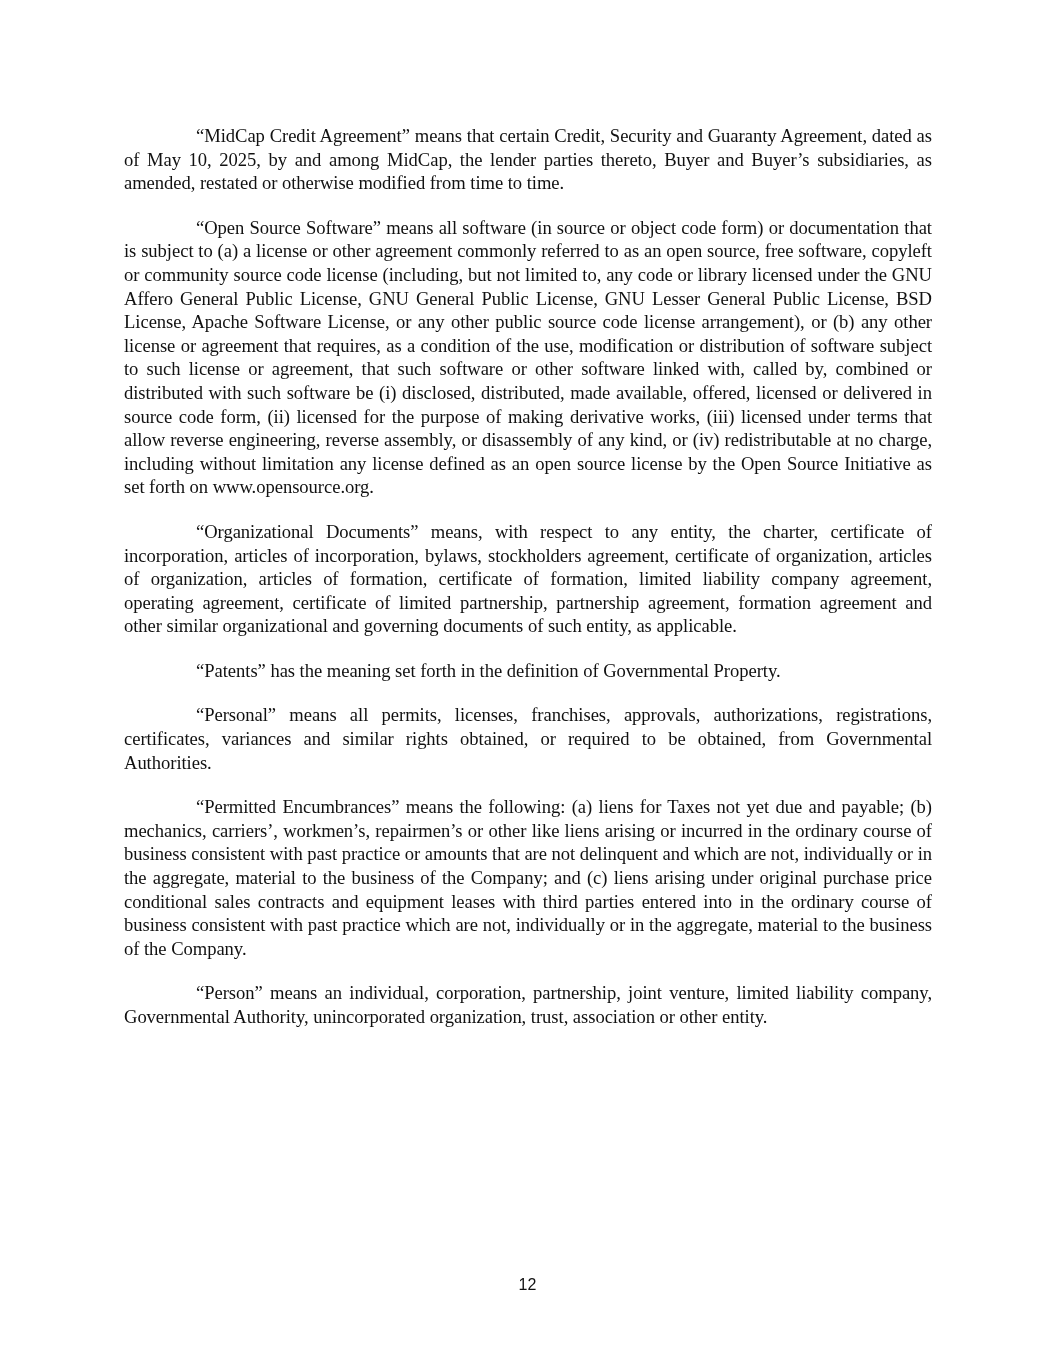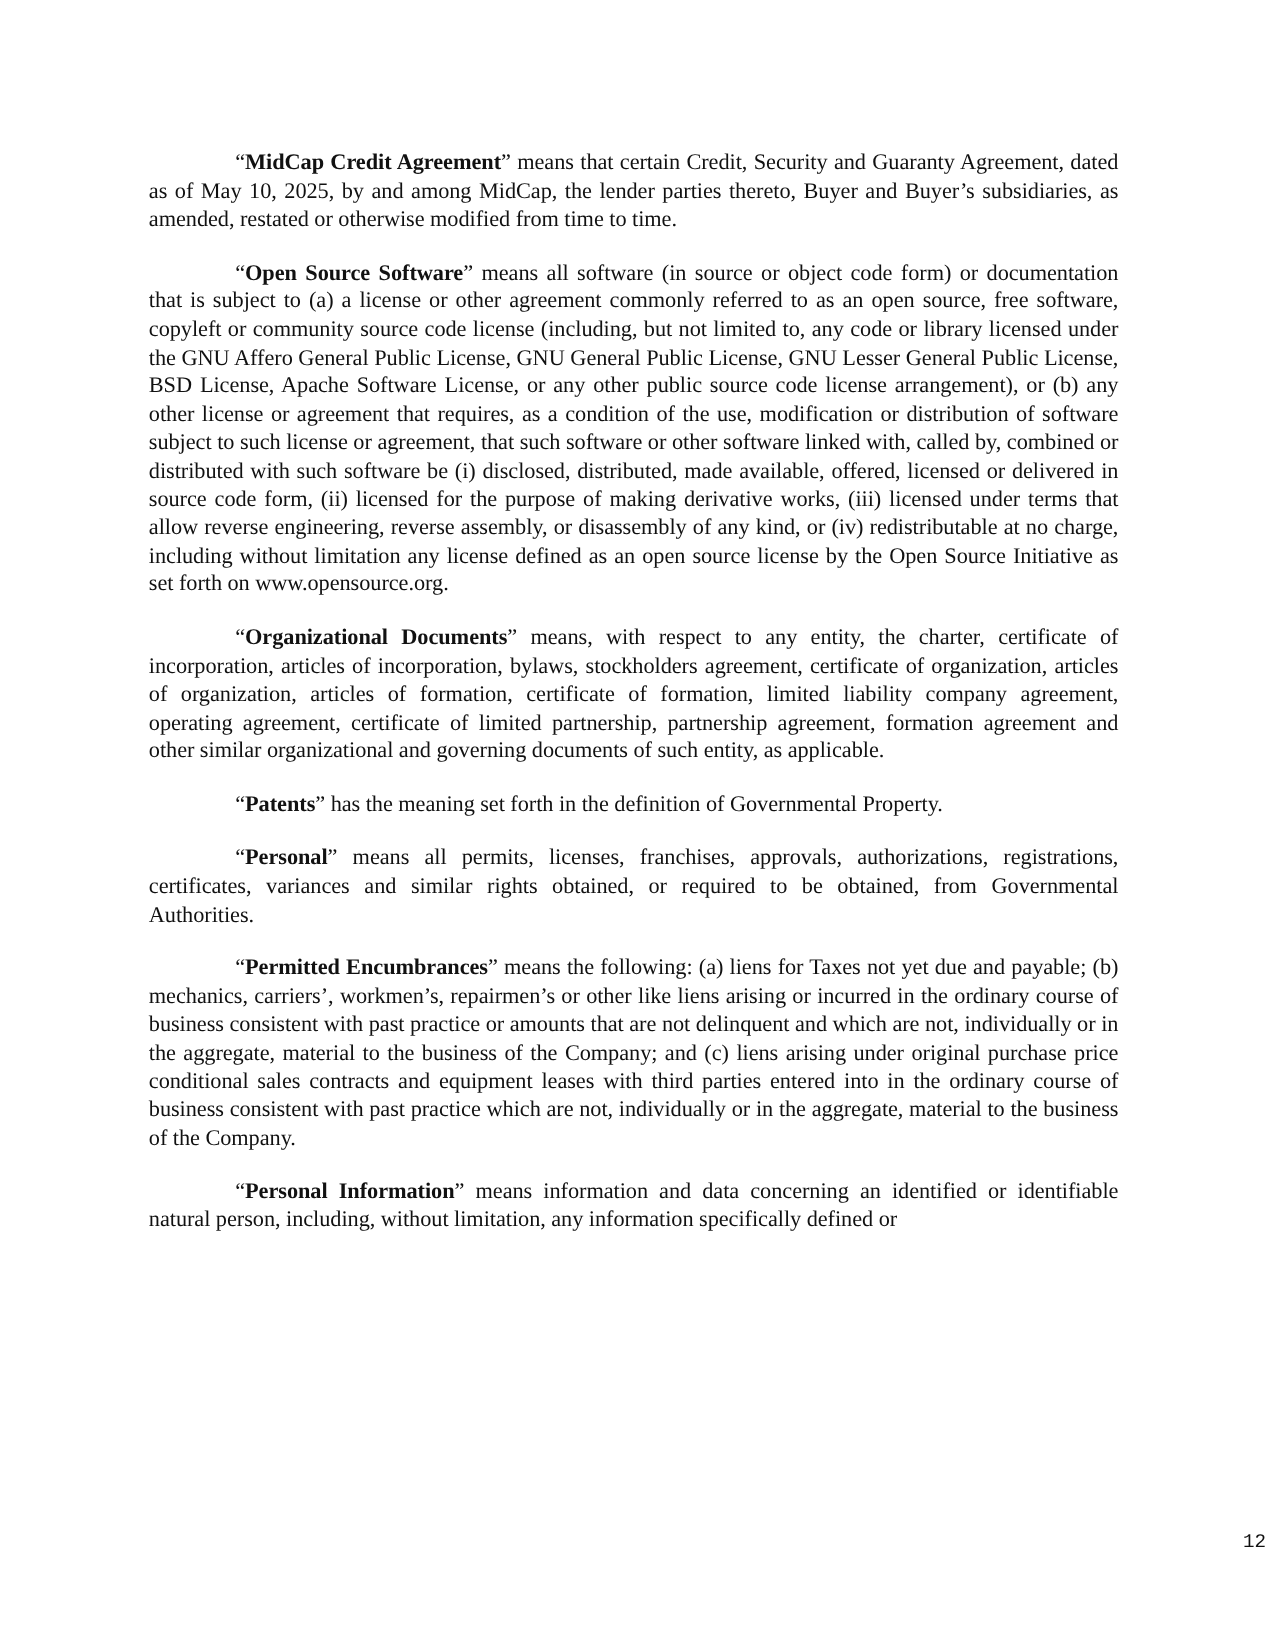--- a/index.html
+++ b/index.html
@@ -23,29 +23,29 @@
     }
     .para {
       font-size: 18.6px;
       line-height: 23.6px;
       text-align: justify;
       text-indent: 72px;
       margin: 0 0 21px 0;
       letter-spacing: -0.05px;
     }
     .term {
-      font-weight: bold;
+      font-weight: normal;
     }
     .page-number {
       position: absolute;
       left: 0;
       width: 1055px;
       top: 1276px;
-      text-align: right;
-      font-family: Liberation Mono, monospace;
+      text-align: center;
+      font-family: Liberation Sans, sans-serif;
       font-size: 16px;
       color: #111111;
     }
   </style>
 </head>
 <body>
 
 <div class="page">
 
   <p class="para"><span>“</span><span class="term">MidCap Credit Agreement</span><span>”</span><span> means that certain Credit, Security and Guaranty Agreement, dated as of May 10, 2025, by and among MidCap, the lender parties thereto, Buyer and Buyer’s subsidiaries, as amended, restated or otherwise modified from time to time.</span></p>
@@ -55,18 +55,18 @@
 
   <p class="para"><span>“</span><span class="term">Organizational Documents</span><span>”</span><span> means, with respect to any entity, the charter, certificate of incorporation, articles of incorporation, bylaws, stockholders agreement, certificate of organization, articles of organization, articles of formation, certificate of formation, limited liability company agreement, operating agreement, certificate of limited partnership, partnership agreement, formation agreement and other similar organizational and governing documents of such entity, as applicable.</span></p>
 
   <p class="para"><span>“</span><span class="term">Patents</span><span>”</span><span> has the meaning set forth in the definition of Governmental Property.</span></p>
 
 
   <p class="para"><span>“</span><span class="term">Personal</span><span>”</span><span> means all permits, licenses, franchises, approvals, authorizations, registrations, certificates, variances and similar rights obtained, or required to be obtained, from Governmental Authorities.</span></p>
 
   <p class="para"><span>“</span><span class="term">Permitted Encumbrances</span><span>”</span><span> means the following: (a) liens for Taxes not yet due and payable; (b) mechanics, carriers’, workmen’s, repairmen’s or other like liens arising or incurred in the ordinary course of business consistent with past practice or amounts that are not delinquent and which are not, individually or in the aggregate, material to the business of the Company; and (c) liens arising under original purchase price conditional sales contracts and equipment leases with third parties entered into in the ordinary course of business consistent with past practice which are not, individually or in the aggregate, material to the business of the Company.</span></p>
 
+  <p class="para"><span>“</span><span class="term">Person</span><span>”</span><span> means an individual, corporation, partnership, joint venture, limited liability company, Governmental Authority, unincorporated organization, trust, association or other entity.</span></p>
 
-  <p class="para"><span>“</span><span class="term">Personal Information</span><span>”</span><span> means information and data concerning an identified or identifiable natural person, including, without limitation, any information specifically defined or</span></p>
 
 </div>
 
 <div class="page-number">12</div>
 
 </body></html>

